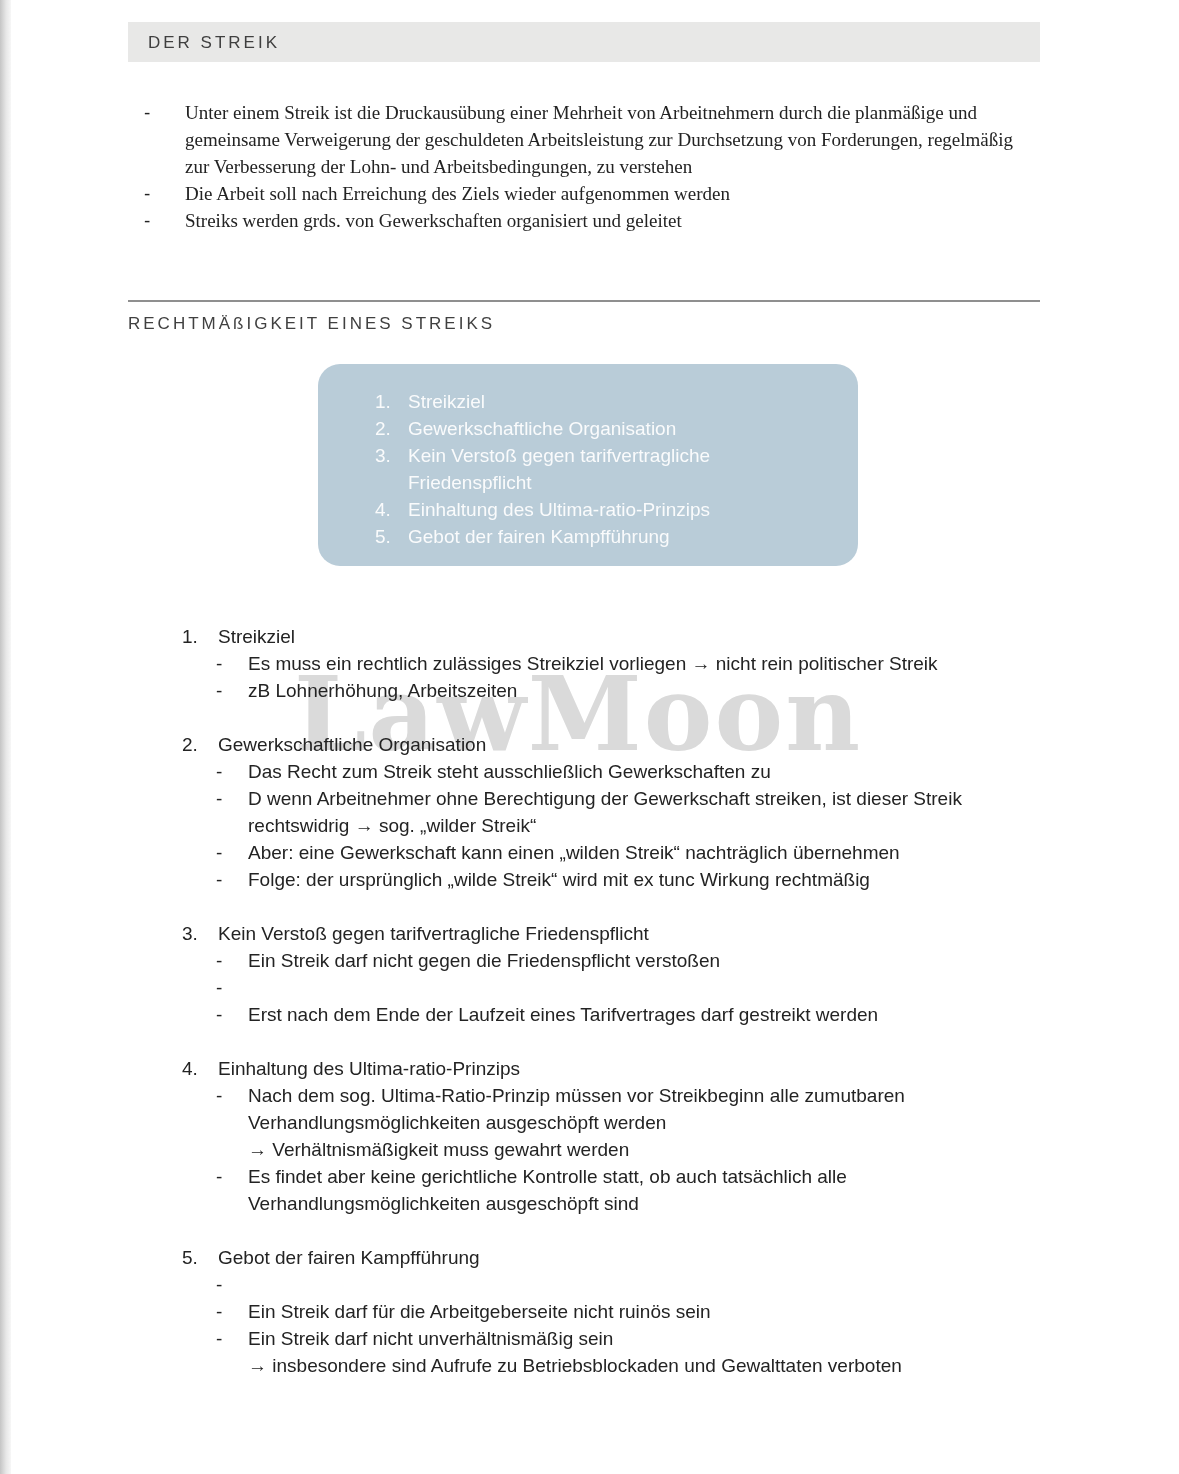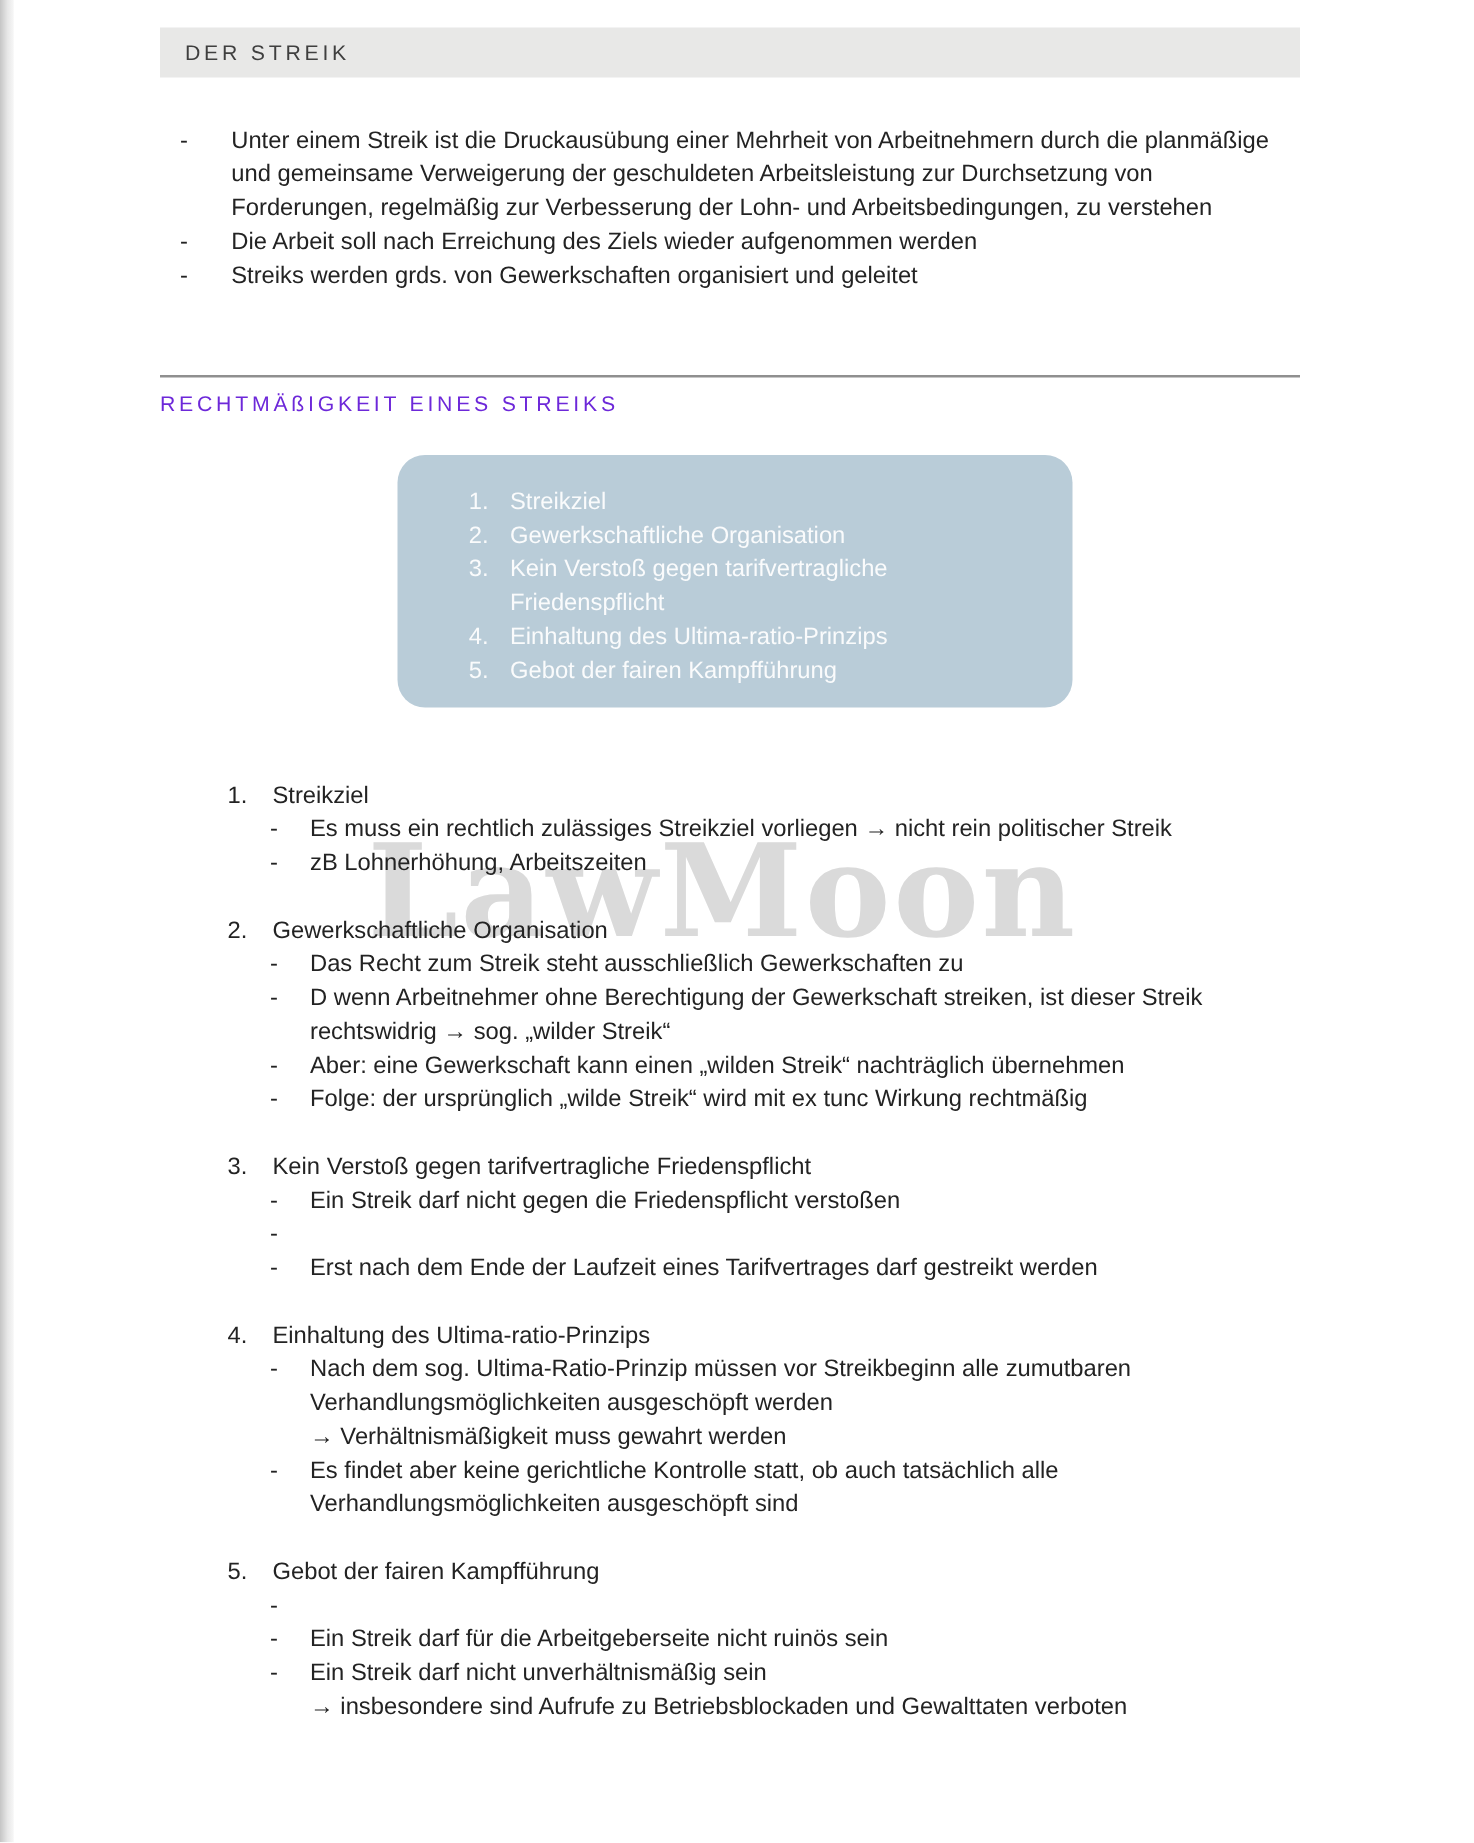--- a/index.html
+++ b/index.html
@@ -18,23 +18,23 @@
     font-size:103px;line-height:1.05;color:#dadada;letter-spacing:2px;white-space:nowrap;
   }
   .content{position:absolute;left:128px;top:0;width:912px;z-index:2;}
   .title-bar{
     margin-top:22px;background:#e8e8e7;padding:7px 10px 6px 20px;
     font-size:17px;letter-spacing:3px;color:#3f3f3f;
   }
   .intro{margin-top:37px;}
   .row{display:flex;}
   .m-dash{flex:0 0 57px;padding-left:16px;box-sizing:border-box;}
-  .b-text{flex:1;}
+  .b-text{flex:1;font-family:Liberation Serif, serif;}
   .divider{margin-top:66px;border-top:2px solid #8f8f8f;height:0;width:912px;}
-  .sec-heading{margin-top:8px;font-size:17px;letter-spacing:3px;color:#6d28d9;}
+  .sec-heading{margin-top:8px;font-size:17px;letter-spacing:3px;color:#404040;}
   .summary-box{
     margin:27px 0 0 190px;width:540px;height:202px;box-sizing:border-box;
     background:#b9ccd8;border-radius:22px;padding:24px 20px 0 57px;color:#fafbfc;
   }
   .sb-num{flex:0 0 33px;}
   .sb-text{flex:1;}
   .outline{margin-top:57px;}
   .o-sec{margin-bottom:27px;}
   .o-num{flex:0 0 90px;padding-left:54px;box-sizing:border-box;}
   .o-title{flex:1;}

